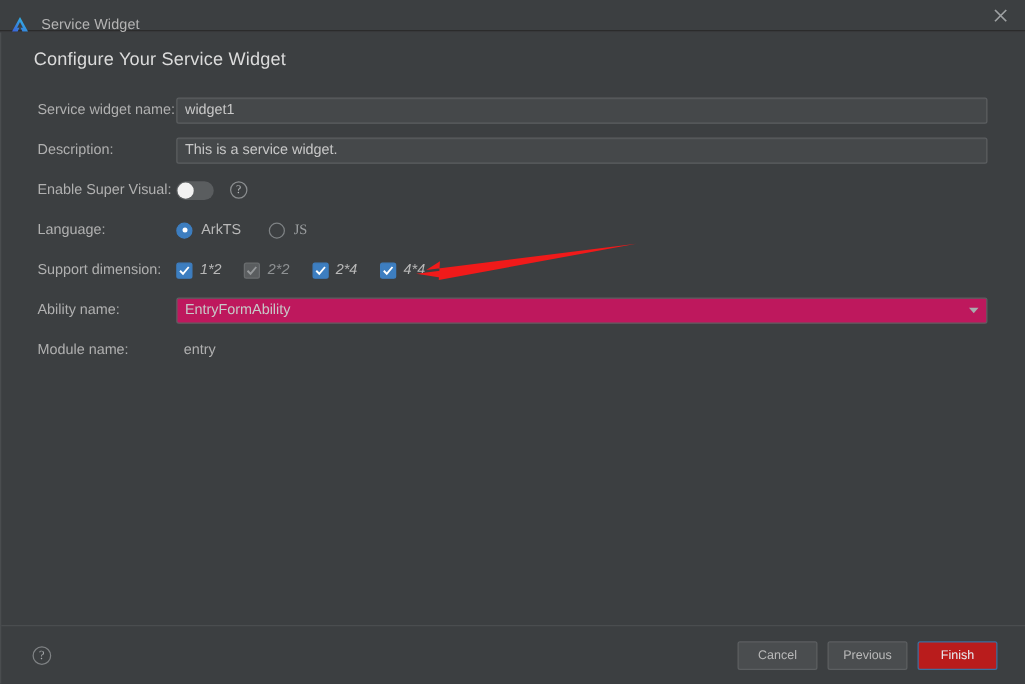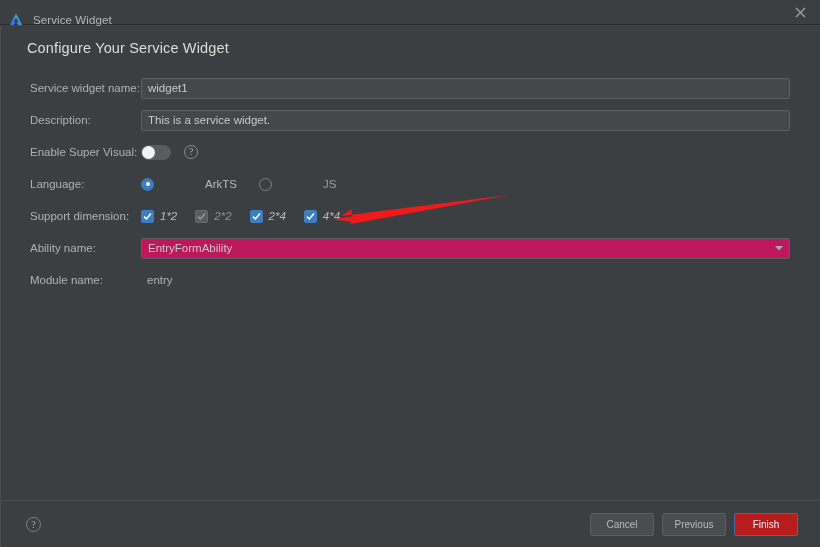--- a/index.html
+++ b/index.html
@@ -153,21 +153,21 @@
     line-height: 12px;
     text-align: center;
     margin-left: 13px;
     cursor: pointer;
     flex: 0 0 14px;
     font-family: "Liberation Serif", serif;
   }
 
   
   .radio-group { display: flex; align-items: center; }
-  .radio-opt { display: flex; align-items: center; cursor: pointer; gap: 44px; }
+  .radio-opt { display: flex; align-items: center; cursor: pointer; }
   .radio-opt + .radio-opt { margin-left: 22px; }
   .radio-mark {
     width: 13px; height: 13px;
     border-radius: 50%;
     flex: 0 0 13px;
     position: relative;
     margin-right: 7px;
   }
   .radio-mark.on {
     background: #3d7ec0;
@@ -179,21 +179,21 @@
     left: 3.5px; top: 3.5px;
     width: 4px; height: 4px;
     border-radius: 50%;
     background: #ffffff;
   }
   .radio-mark.off {
     background: transparent;
     border: 1px solid #7e8284;
   }
   .radio-label { font-size: 11.5px; color: #b8b8b8; }
-  .radio-label.dim { color: #9a9d9f; }
+  .radio-label.dim { color: #9a9d9f; font-family: Liberation Serif, serif; }
 
   
   .check-group { display: flex; align-items: center; }
   .check-opt { display: flex; align-items: center; cursor: pointer; font-style: italic; }
   .check-opt + .check-opt { margin-left: 18px; }
   .check-box {
     width: 13px; height: 13px;
     border-radius: 2px;
     flex: 0 0 13px;
     margin-right: 6px;

